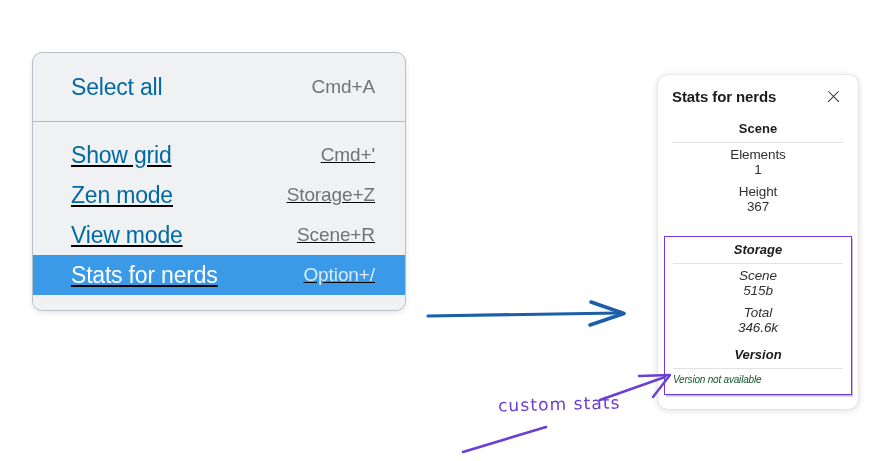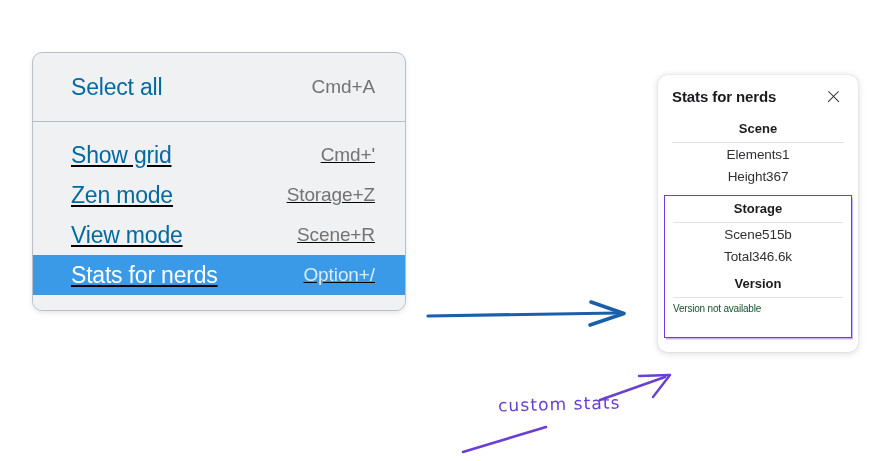--- a/index.html
+++ b/index.html
@@ -144,38 +144,40 @@
     background: #e2e2e5;
     width: 100%;
   }
   .sp-row {
     display: flex;
     align-items: center;
     justify-content: center;
     font-size: 13.5px;
     color: #2f3033;
     padding: 3.5px 0 3.5px 0;
+    flex-direction: column;
   }
   .sp-row .sp-key { letter-spacing: -0.1px; }
   .sp-row .sp-val { letter-spacing: -0.1px; }
   .sp-free-row {
     font-size: 10px;
     color: #14532d;
     padding: 5px 0 2px 0;
     letter-spacing: -0.2px;
   }
 
   .sp-scene-block { padding-bottom: 5px; }
 
   
   .sp-highlight {
     border: 1.6px solid #7339e0;
-    margin: 3px -8px 0 -8px;
-    padding: 3px 8px 21px 8px;
+    margin: 14px -8px 0 -8px;
+    padding: 3px 8px 7px 8px;
     box-shadow: 1.5px 2px 0 -0.5px rgba(130,90,225,0.45);
+    font-style: italic;
   }
 
   
   .annot-layer {
     position: absolute;
     left: 0; top: 0;
     width: 873px; height: 461px;
     pointer-events: none;
   }
   .handwrite {

